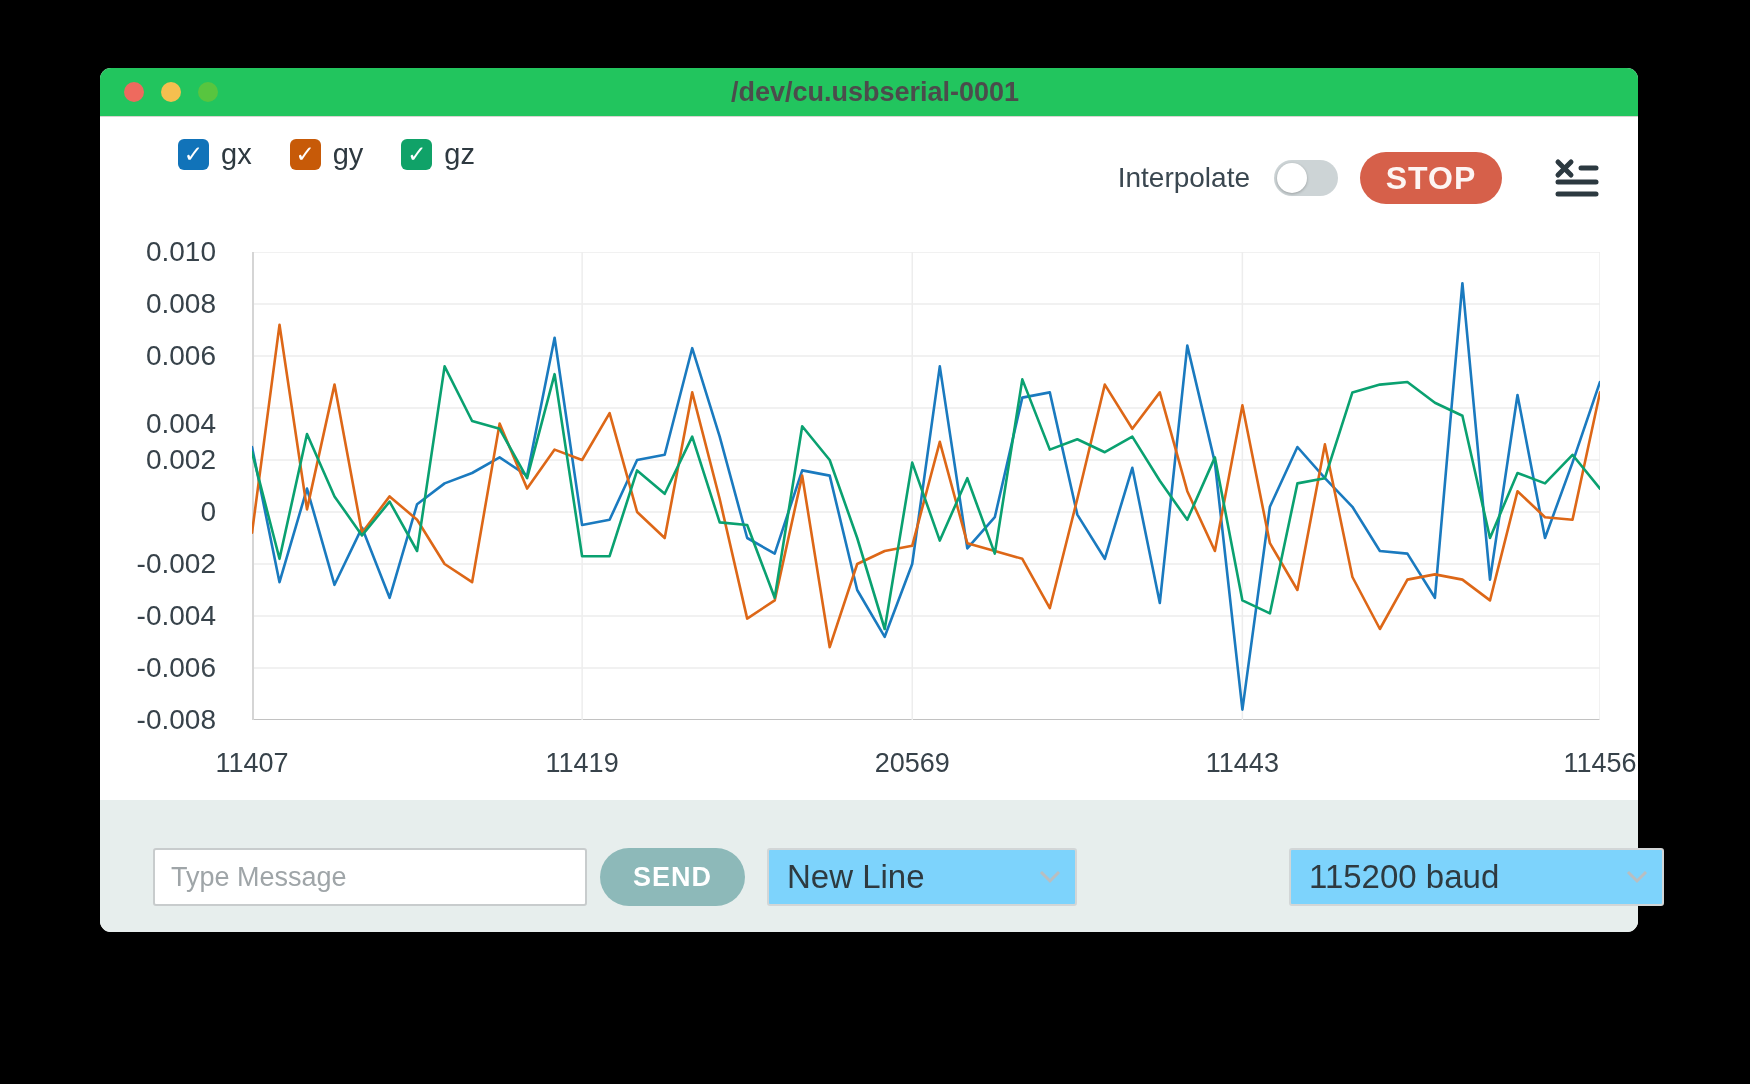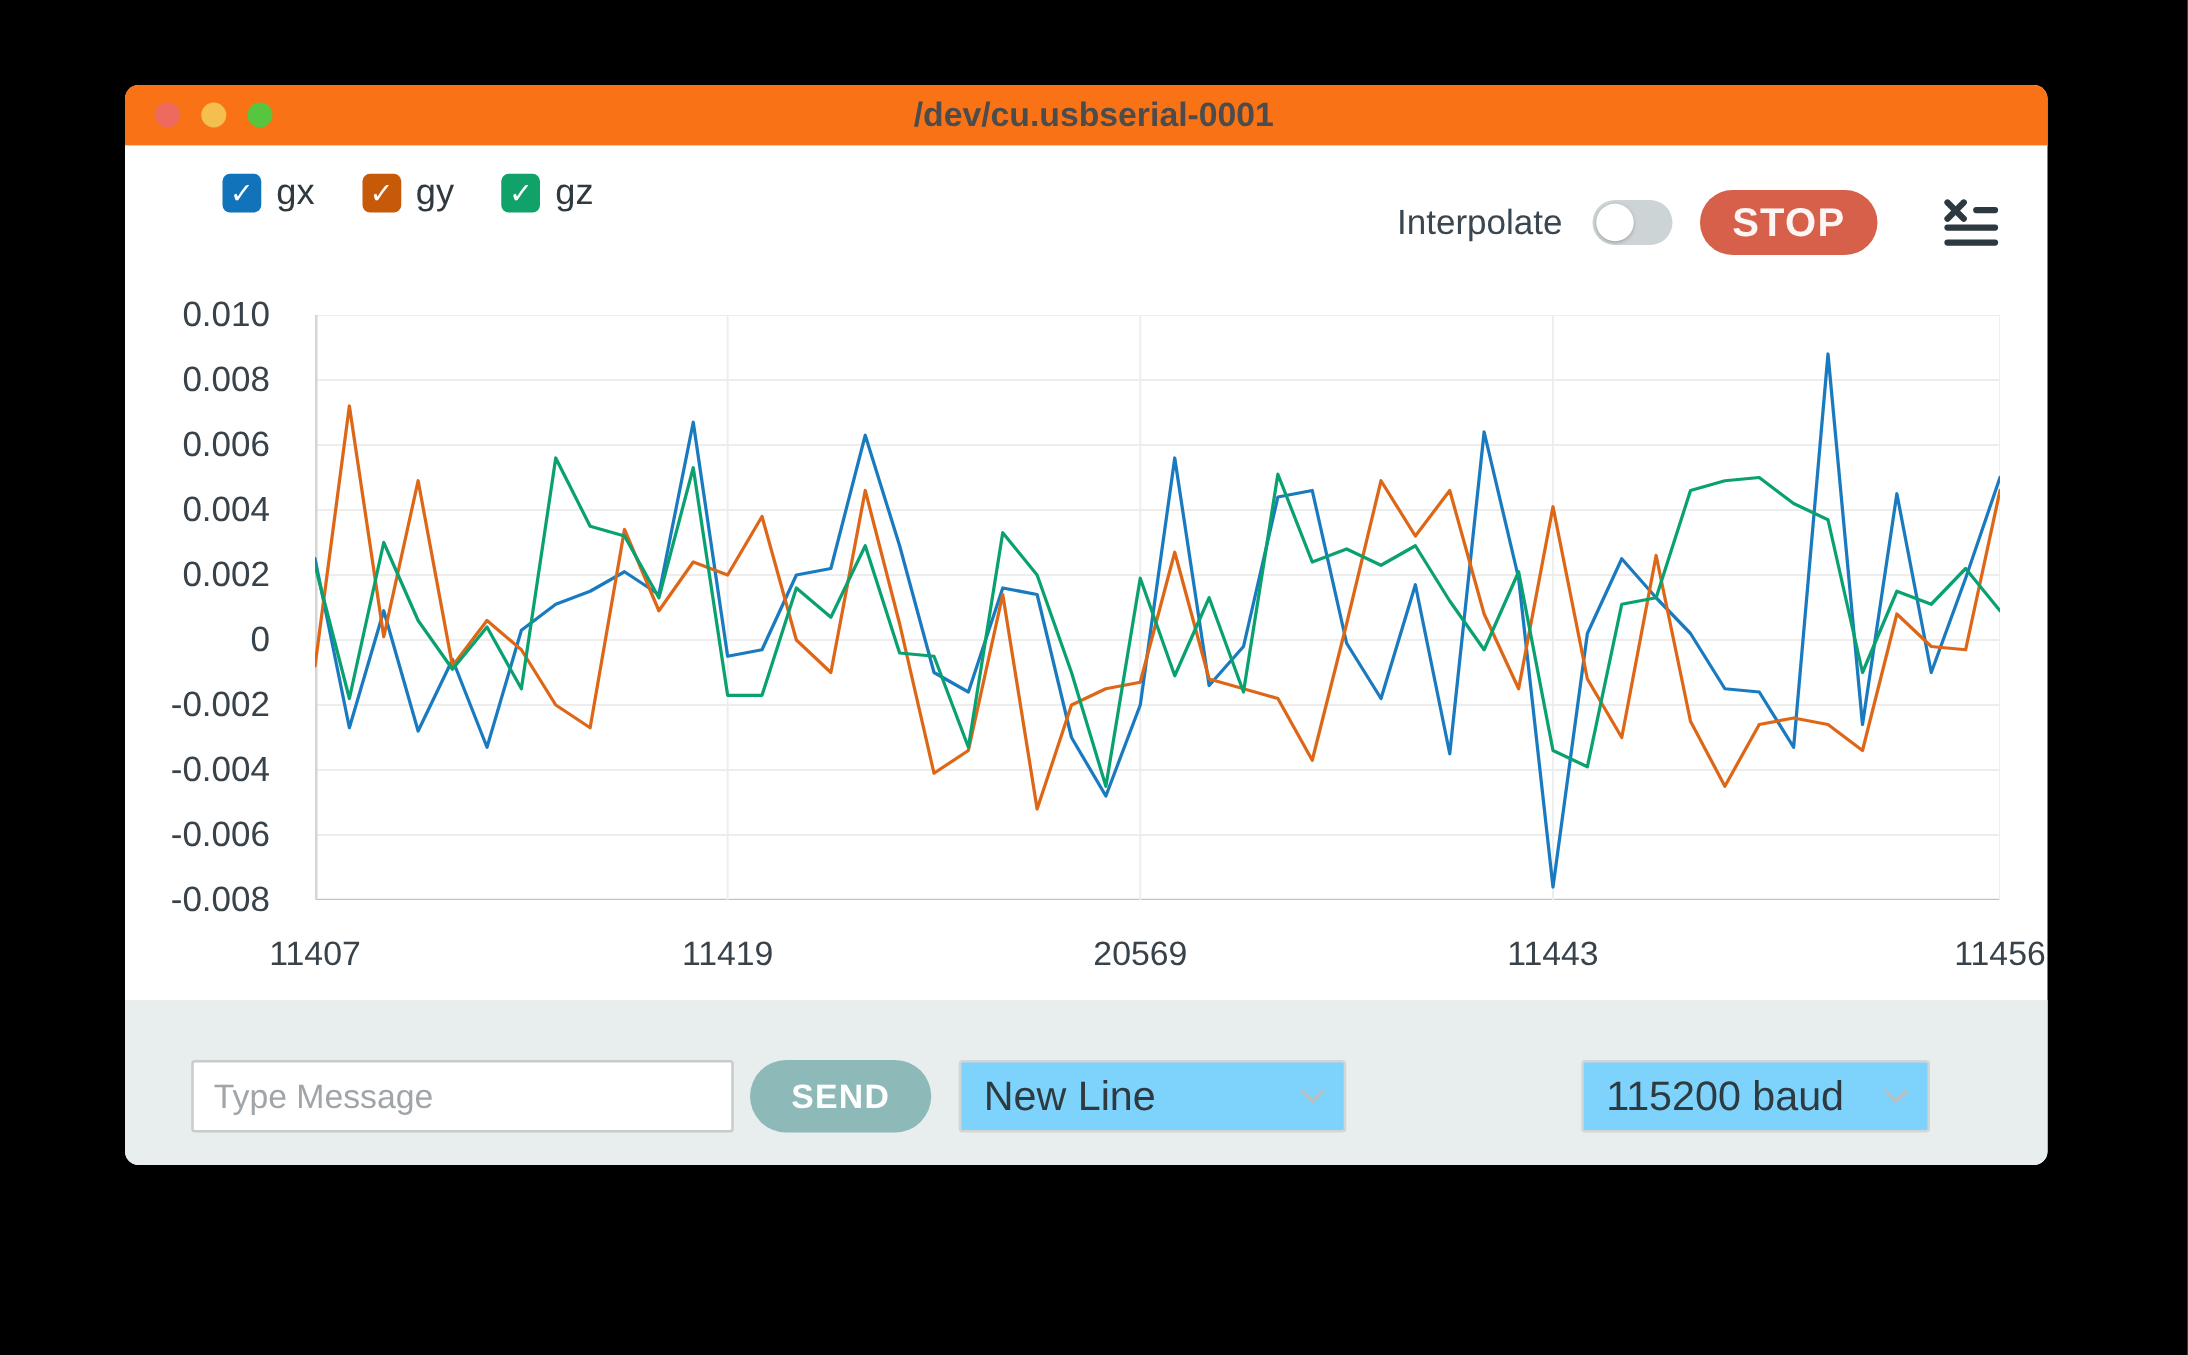--- a/index.html
+++ b/index.html
@@ -2,21 +2,21 @@
 <html><head>
 <meta charset="utf-8">
 <style>
   * { margin:0; padding:0; box-sizing:border-box; }
   html,body { width:1750px; height:1084px; background:#000; overflow:hidden;
               font-family:"Liberation Sans","DejaVu Sans",sans-serif; }
   .window { position:absolute; left:100px; top:68px; width:1538px; height:864px;
             background:#ffffff; border-radius:11px;
             box-shadow:0 40px 90px rgba(0,0,0,0.65); }
   
-  .titlebar { position:relative; height:49px; background:#f97316;
+  .titlebar { position:relative; height:49px; background:#22c55e;
               border-bottom:1px solid #d8d4d1; border-radius:11px 11px 0 0;
               display:flex; align-items:center; justify-content:center;padding-left:12px; }
   .traffic { position:absolute; left:24px; top:0; height:100%; display:flex; align-items:center; gap:17px; }
   .tl { width:20px; height:20px; border-radius:50%; }
   .tl.red { background:#ee6a5e; } .tl.yellow { background:#f5bf4f; } .tl.green { background:#58c53f; }
   .title { font-size:27px; font-weight:bold; color:#4c4c4c; }
   
   .series-toggles { position:absolute; left:78px; top:70px; display:flex; gap:38px; align-items:center; }
   .cb-item { display:flex; align-items:center; gap:12px; cursor:pointer; }
   .cb-box { width:31px; height:31px; border-radius:6px; display:flex; align-items:center;
@@ -46,21 +46,21 @@
                padding:0 16px; outline:none; font-family:inherit; }
   .msg-input::placeholder { color:#9fa5a8; }
   .send-btn { position:absolute; left:500px; top:48px; width:145px; height:58px; border:none;
               border-radius:29px; background:#8db9b9; color:#ffffff; font-size:27px; font-weight:bold;
               letter-spacing:1px; cursor:pointer; font-family:inherit; }
   .selectbox { position:absolute; top:48px; height:58px; background:#7dd3fc; border:2px solid #d2d6d7;
                border-radius:3px; display:flex; align-items:center; padding:0 18px;
                font-size:33px; color:#2e3a40; cursor:pointer; }
   .selectbox .chev { position:absolute; right:14px; }
   .sel-line { left:667px; width:310px; }
-  .sel-baud { left:1165px; width:279px; }
+  .sel-baud { left:1189px; width:375px; }
 </style>
 </head>
 <body>
 
 <div class="window">
 
   <div class="titlebar">
     <div class="traffic">
       <span class="tl red"></span>
       <span class="tl yellow"></span>
@@ -98,21 +98,21 @@
         <line x1="4" y1="24" x2="42" y2="24"></line>
         <line x1="4" y1="36" x2="42" y2="36"></line>
       </g>
     </svg>
   </div>
 
   <div class="ylabels">
       <div class="ylabel" style="top: 168px;">0.010</div>
       <div class="ylabel" style="top: 220px;">0.008</div>
       <div class="ylabel" style="top: 272px;">0.006</div>
-      <div class="ylabel" style="top: 324px;">0.004</div>
+      <div class="ylabel" style="top: 340px;">0.004</div>
       <div class="ylabel" style="top: 376px; padding-left: 44px;">0.002</div>
       <div class="ylabel" style="top: 428px;">0</div>
       <div class="ylabel" style="top: 480px;">-0.002</div>
       <div class="ylabel" style="top: 532px;">-0.004</div>
       <div class="ylabel" style="top: 584px;">-0.006</div>
       <div class="ylabel" style="top: 636px;">-0.008</div>
     </div>
   <svg class="plot" viewBox="0 0 1348 468" preserveAspectRatio="none">
       <line x1="0" y1="0" x2="1348" y2="0" stroke="#ededed" stroke-width="1.5"></line>
       <line x1="0" y1="52" x2="1348" y2="52" stroke="#ededed" stroke-width="1.5"></line>

